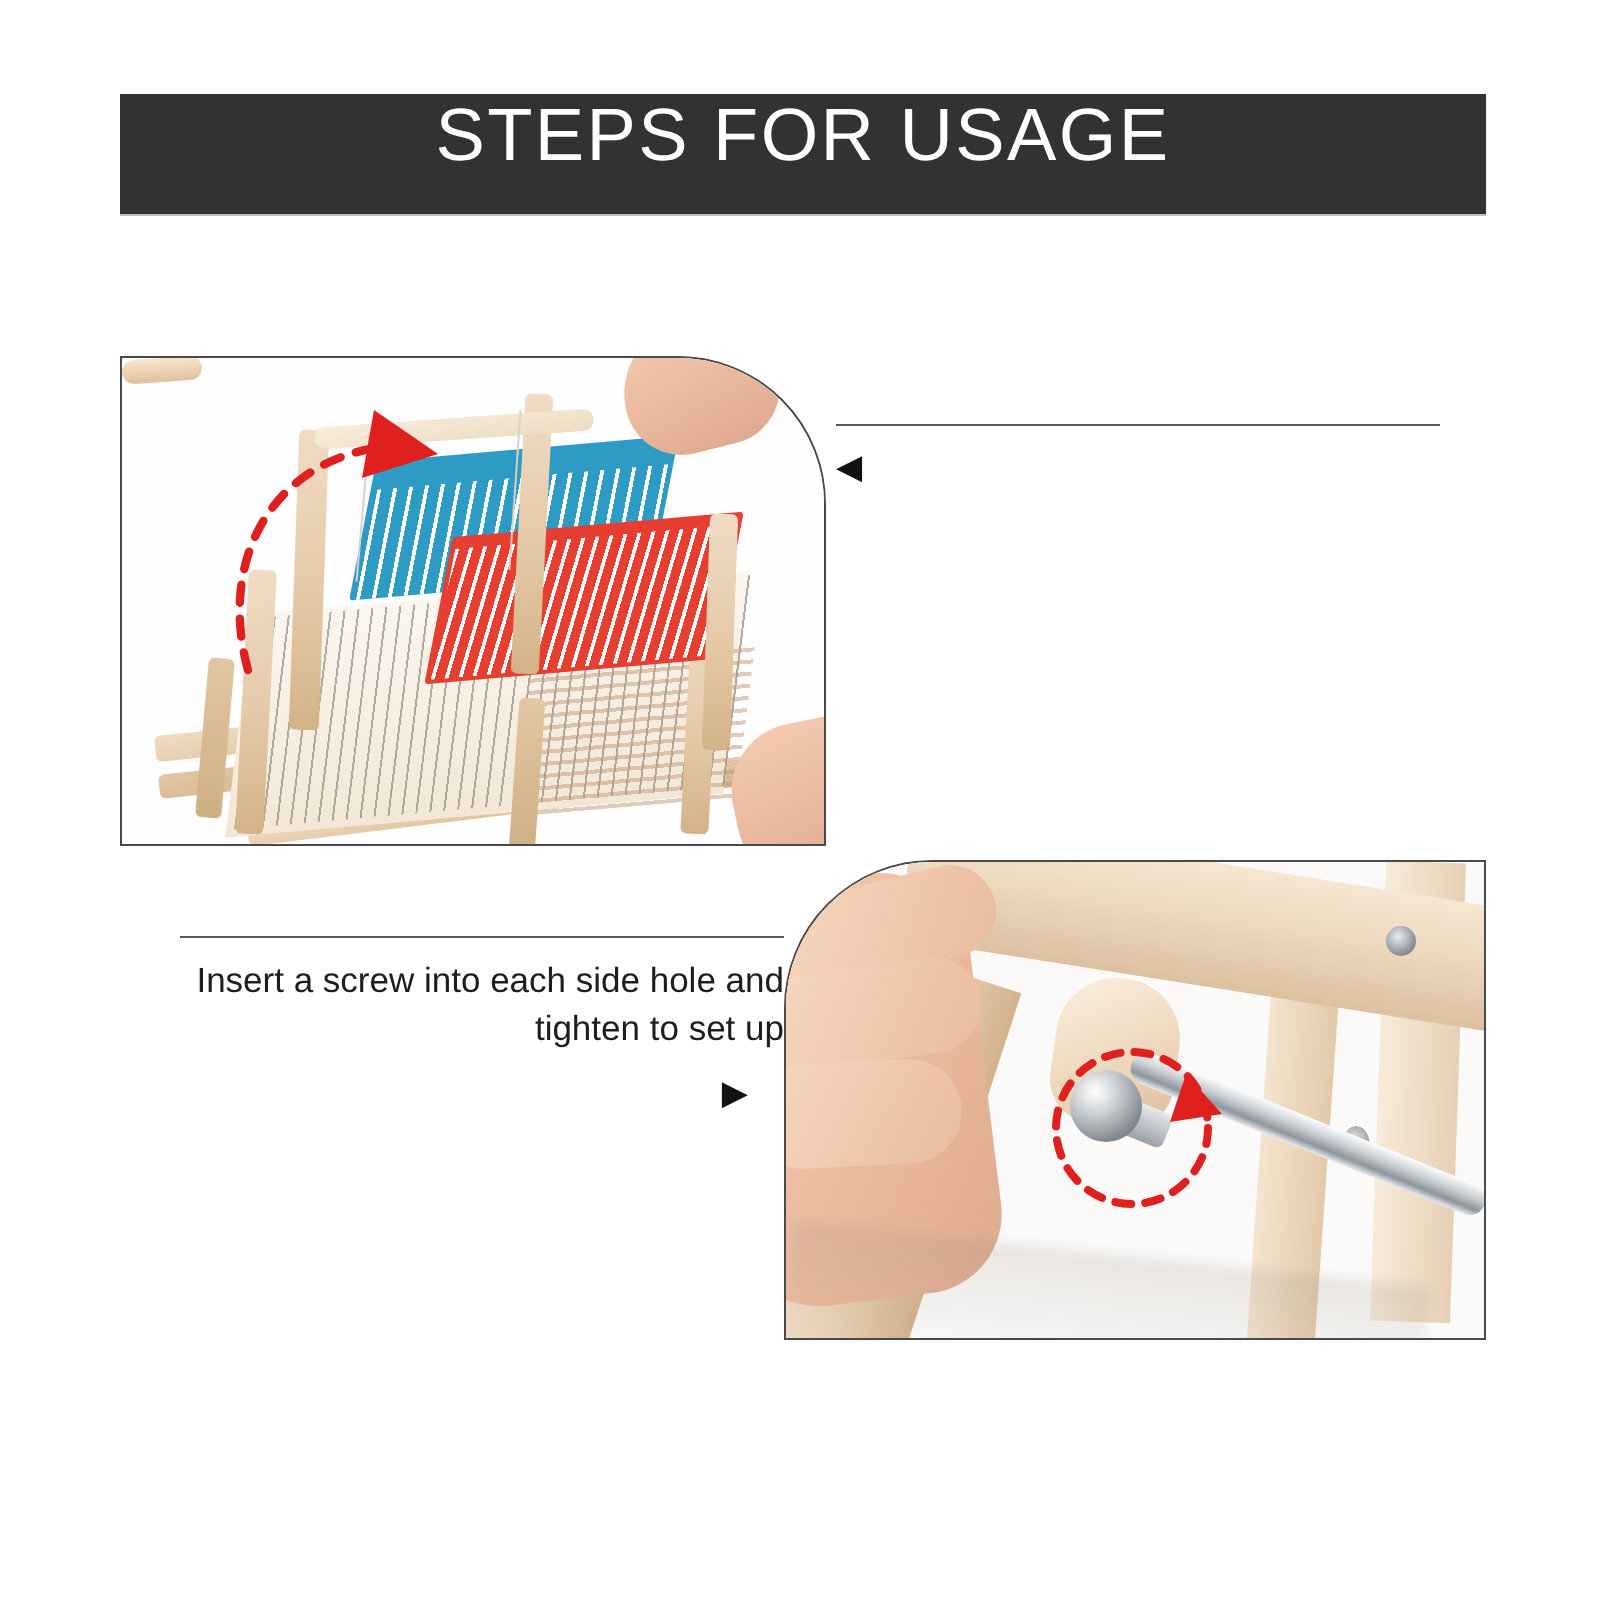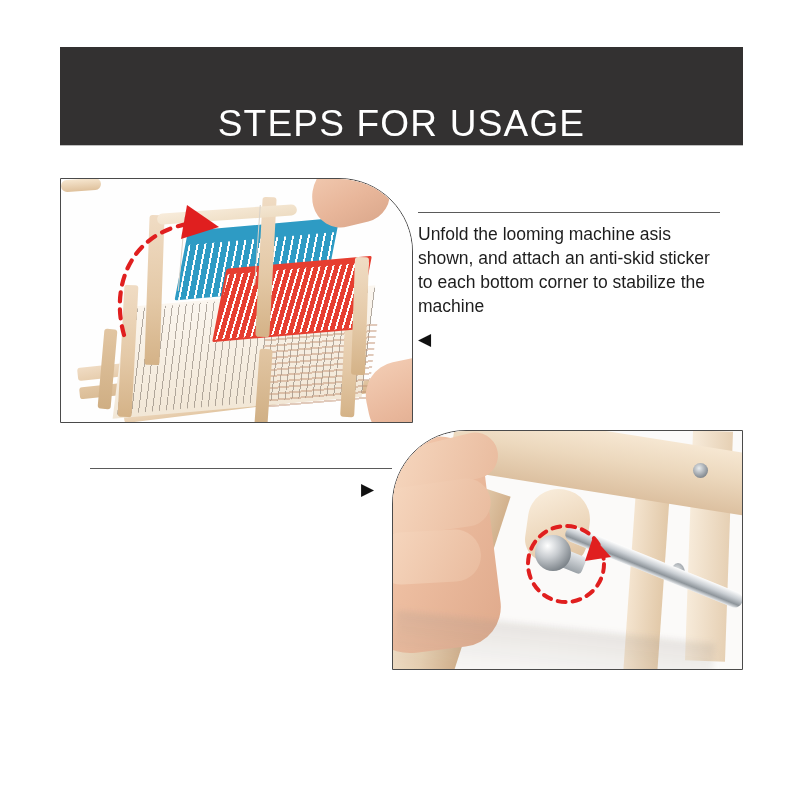--- a/index.html
+++ b/index.html
@@ -15,24 +15,24 @@
     font-family: "Liberation Sans", sans-serif;
     -webkit-font-smoothing: antialiased;
   }
 
   
   .header-banner {
     position: absolute;
     left: 60px;
     top: 47px;
     width: 683px;
-    height: 98px;
+    height: 60px;
     background: #333131;
     display: flex;
-    align-items: flex-end;
+    align-items: flex-start;
     justify-content: center;
     box-shadow: 0 1px 0 rgba(0,0,0,0.25);
   }
   .header-title {
     color: #ffffff;
     font-size: 37px;
     letter-spacing: 1.2px;
     font-weight: 400;
     font-family: "Liberation Sans", sans-serif;
     white-space: nowrap;
@@ -335,26 +335,26 @@
 
     <svg class="p1-arrow" viewBox="0 0 180 160">
       <path d="M55 150 C 40 96, 66 44, 126 38" fill="none" stroke="#e01f1f" stroke-width="4.2" stroke-dasharray="9 8" stroke-linecap="round"></path>
       <polygon points="118,20 150,42 112,54" fill="#e01f1f"></polygon>
     </svg>
   </div>
 </div>
 
 <div class="step-text step-one-text">
   <div class="step-rule"></div>
-  <div class="step-body">Unfold the looming machine asis shown, and attach an anti-skid sticker to each bottom corner to stabilize the machine</div>
   <div class="step-arrow arrow-left">◀</div>
 </div>
 
 <div class="step-text step-two-text">
   <div class="step-rule"></div>
+  <div class="step-body">Insert a screw into each side hole and tighten to set up</div>
   <div class="step-arrow arrow-right">▶</div>
 </div>
 
 <div class="photo-panel panel-two">
   <div class="photo-stage">
     <div class="p2-bg"></div>
 
     <div class="p2-blue"></div>
     <div class="p2-postR"></div>
     <div class="p2-postV"></div>

